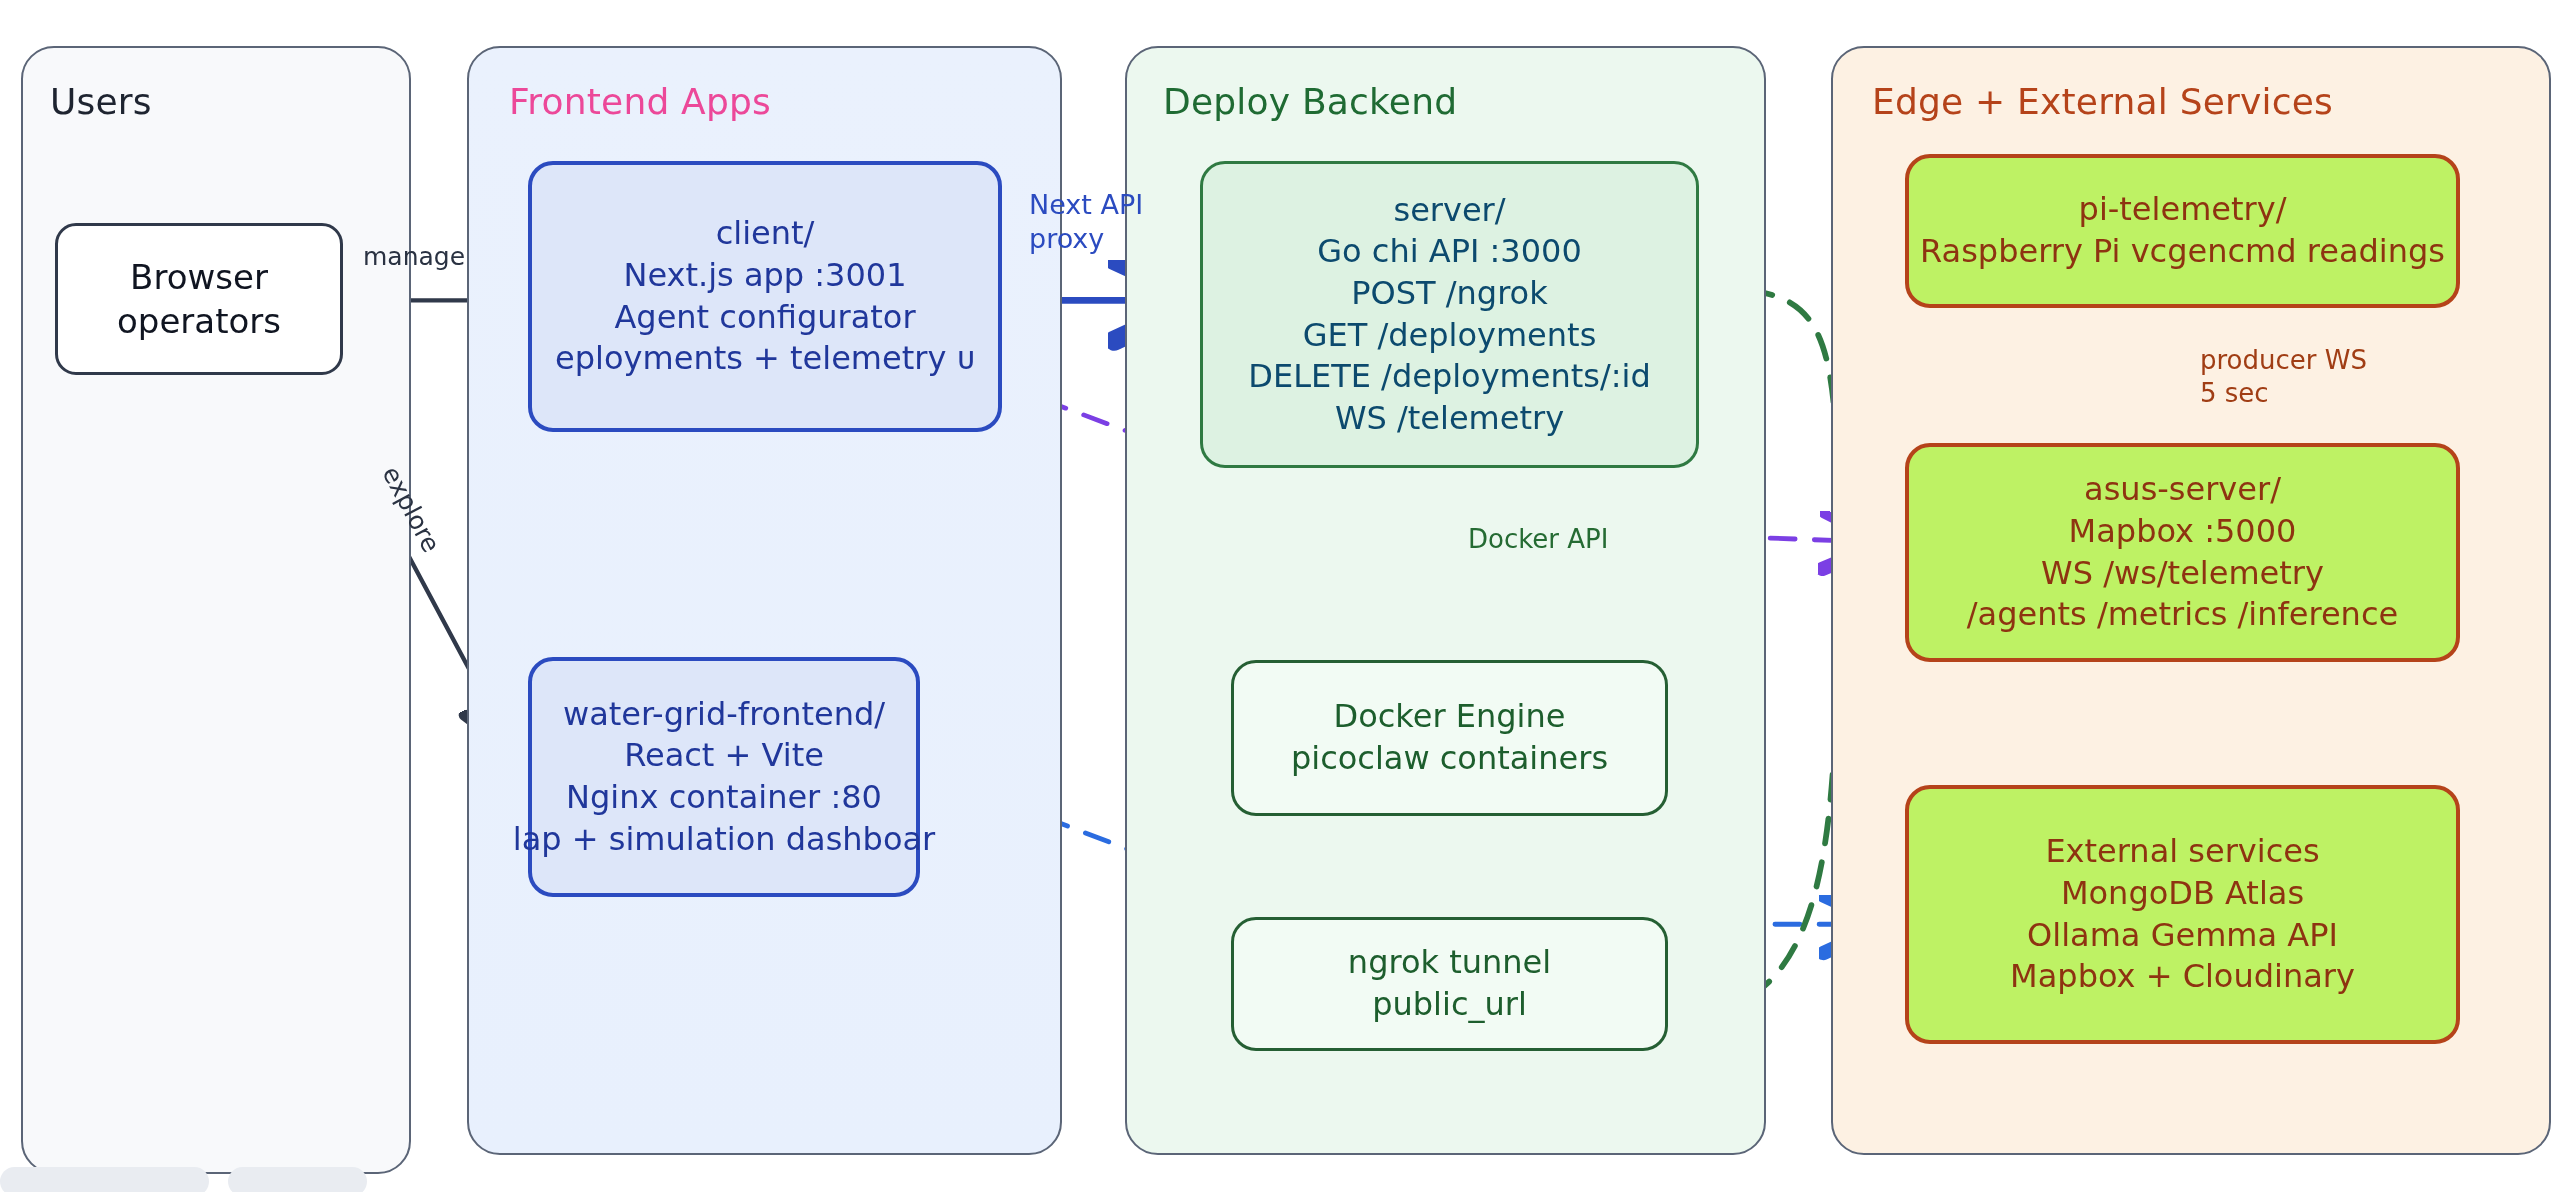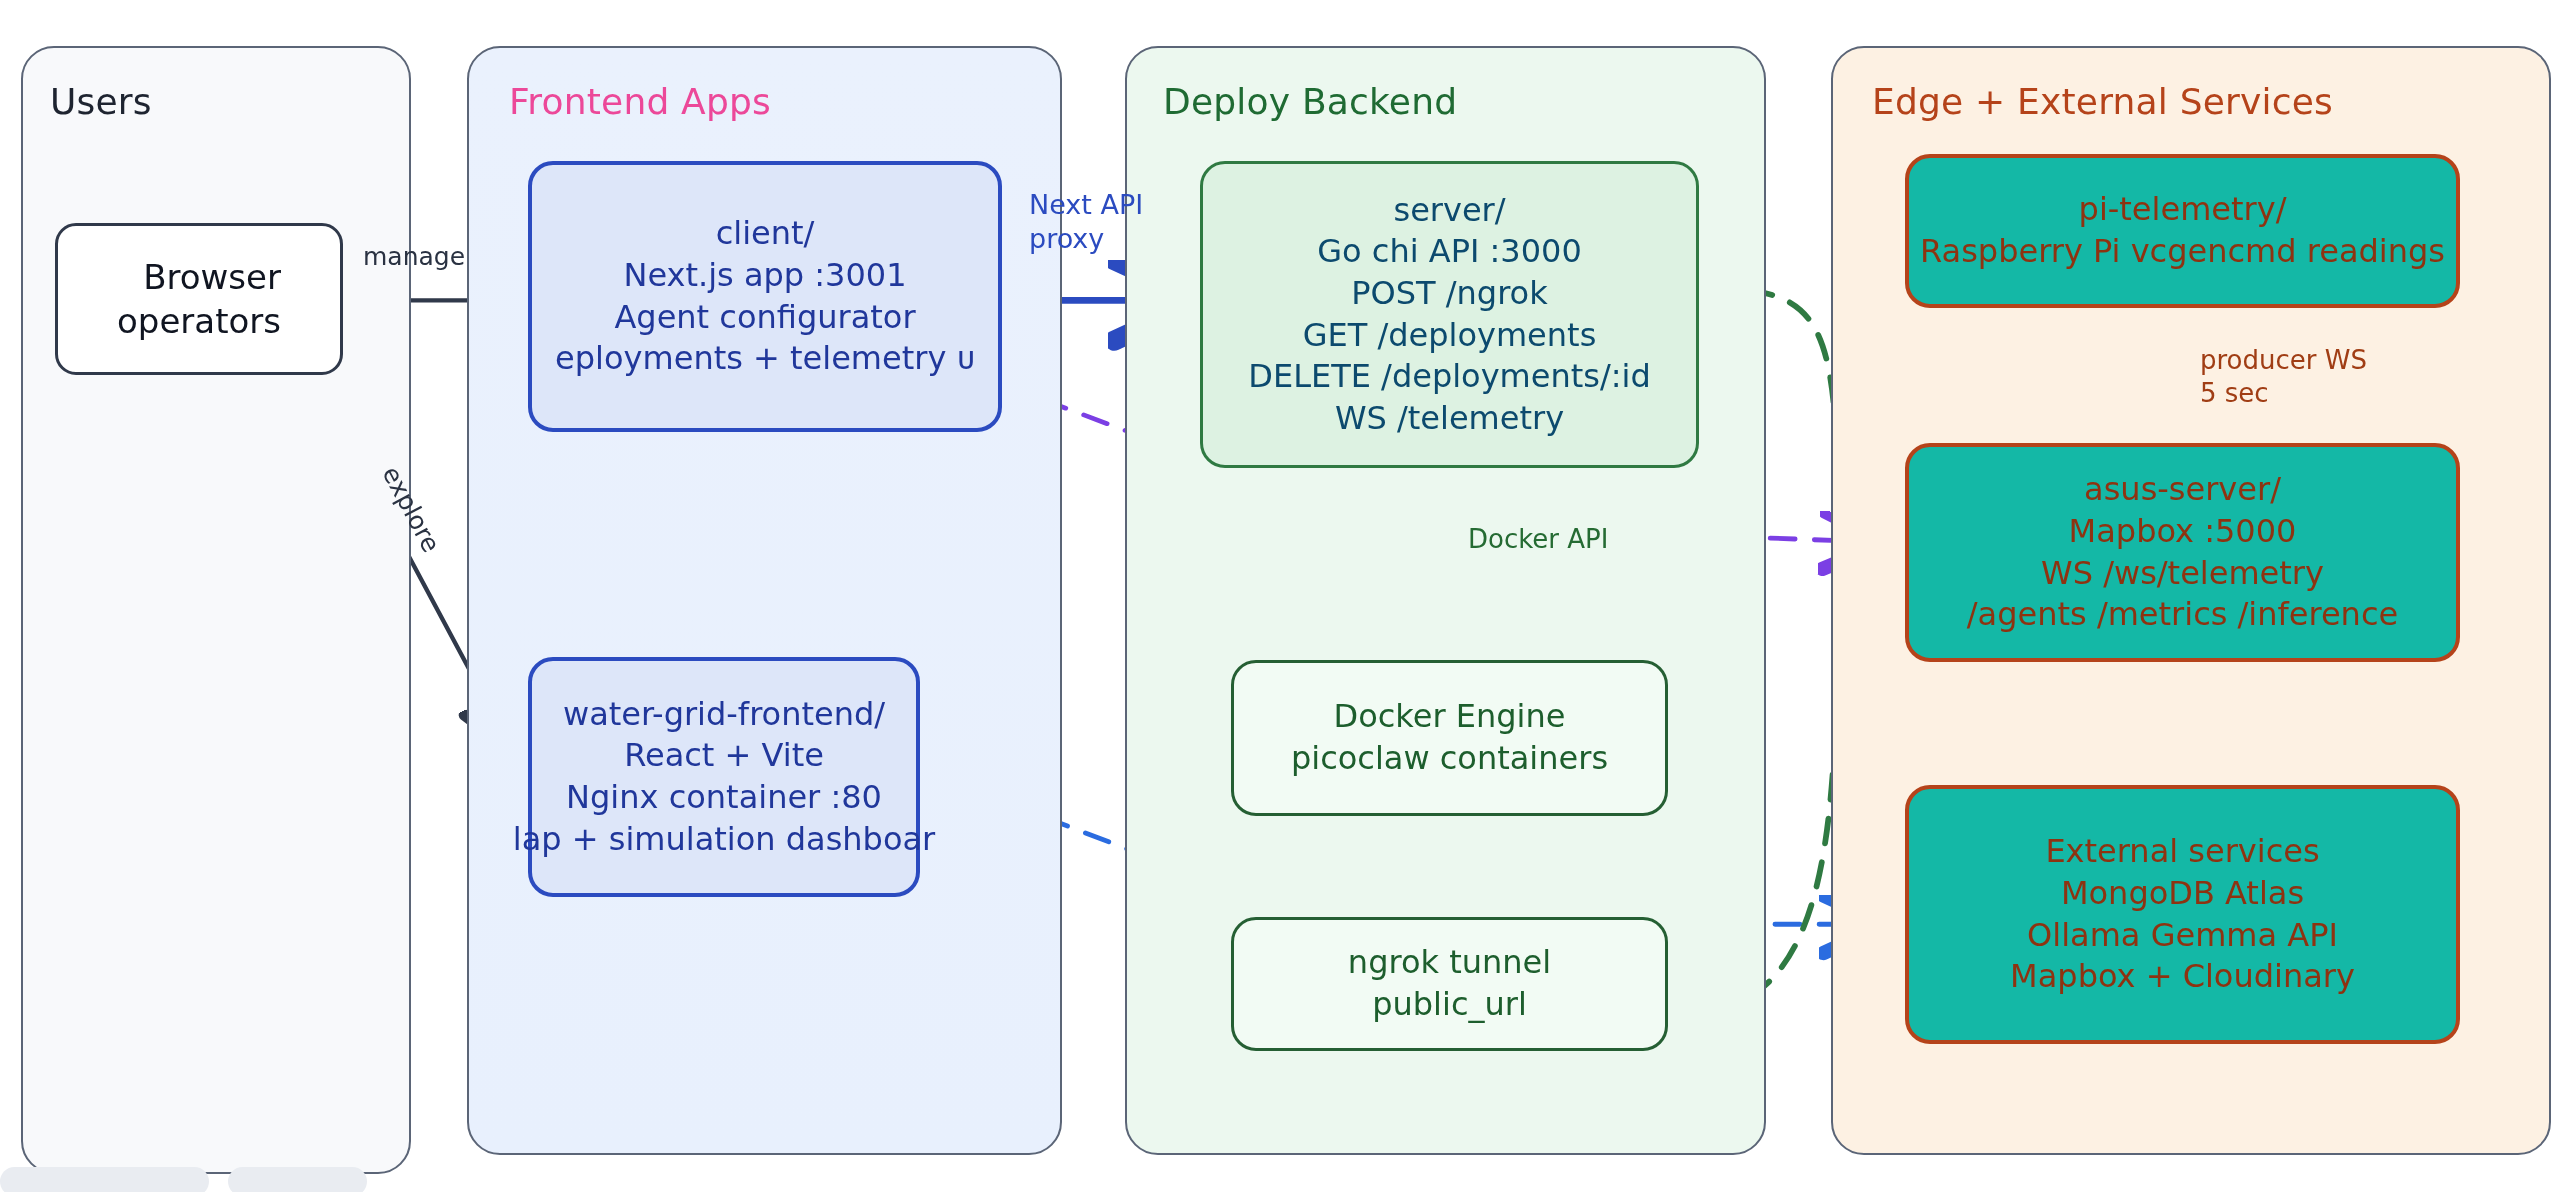--- a/index.html
+++ b/index.html
@@ -43,36 +43,36 @@
     text-align:center;
     border-radius:25px;
     line-height:1.30;
     white-space:nowrap;
   }
   .node .lines{padding:0 3.8px;}
   .node .ln{display:block;}
 
   .n-browser{
     background:#ffffff;border:3.8px solid #30394a;color:#101521;
-    font-size:34px;border-radius:21px;text-align:right;
+    font-size:34px;border-radius:21px;
   }
   .n-blue{
     background:#dde6f9;border:4.3px solid #2b4bc0;color:#20379b;
     font-size:32px;
   }
   .n-green-fill{
     background:#ddf2e2;border:3.8px solid #2f7a42;color:#0c4a6e;
     font-size:32px;
   }
   .n-green-plain{
     background:#f2fbf4;border:3.8px solid #255f33;color:#1d5e2d;
     font-size:32px;
   }
   .n-orange{
-    background:#14b8a6;border:4.3px solid #b5431a;color:#8e3311;
+    background:#bef264;border:4.3px solid #b5431a;color:#8e3311;
     font-size:32px;
   }
 
   
   .elabel{
     position:absolute;
     font-size:25px;
     white-space:nowrap;
     line-height:1.25;
     background:transparent;

